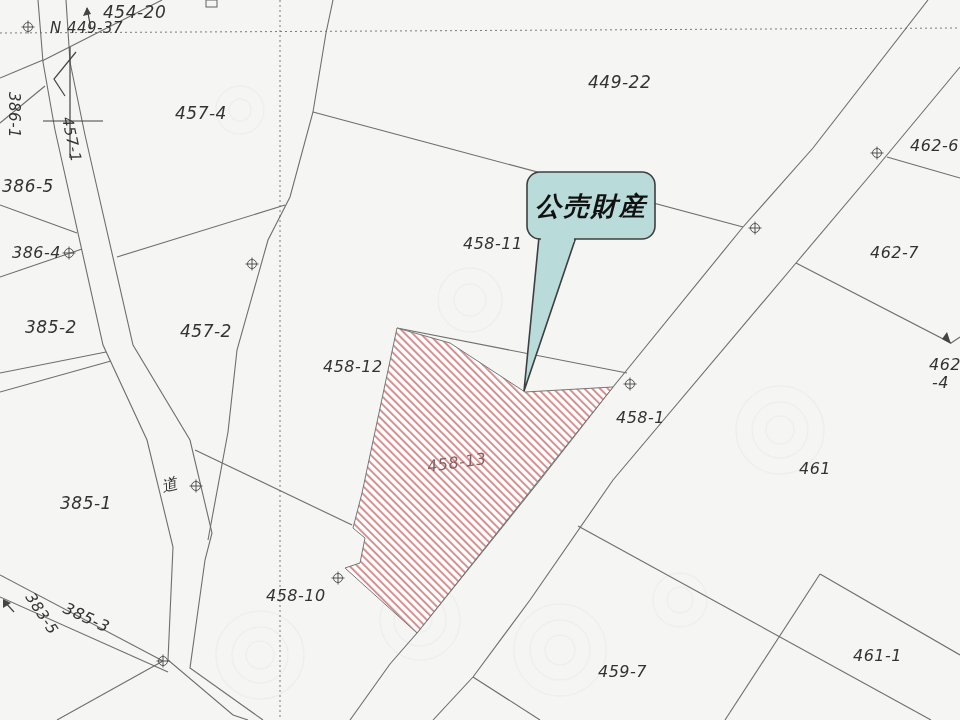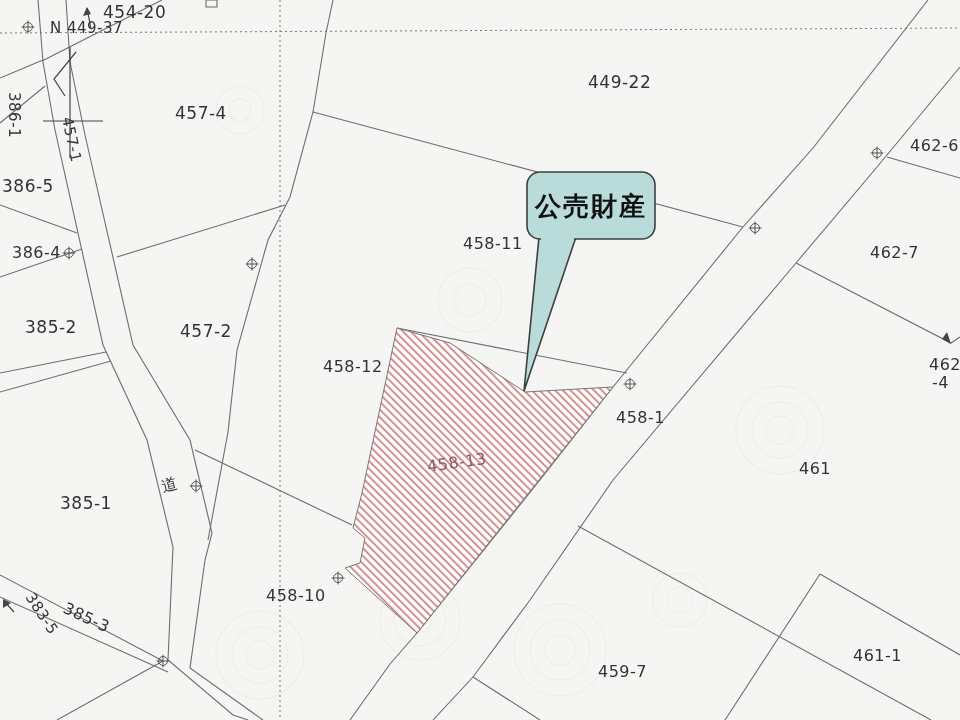--- a/index.html
+++ b/index.html
@@ -1,17 +1,17 @@
 <!DOCTYPE html>
 <html><head>
 <meta charset="utf-8">
 <style>
   html,body{margin:0;padding:0;}
   body{width:960px;height:720px;overflow:hidden;background:#e0e0e0;}
-  #map-wrap{width:960px;height:720px;position:relative;background:#f5f5f3;}
+  #map-wrap{width:960px;height:720px;position:relative;background:#f5f5f3;font-style:italic;}
   svg{display:block;}
   text{font-family:"DejaVu Sans","Liberation Sans",sans-serif;fill:#333333;font-size:16px;letter-spacing:0.5px;}
   .lbl-big{font-size:17px;}
   .lbl-small{font-size:15px;}
   .hatch-lbl{fill:#8a5f5f;}
   .callout-txt{font-size:26px;font-weight:bold;fill:#111111;letter-spacing:2px;}
   .boundary{stroke:#6e6e6e;stroke-width:1.1;fill:none;}
   .dotted{stroke:#7a7a7a;stroke-width:1;stroke-dasharray:2 3;fill:none;}
   .marker{stroke:#555555;stroke-width:1;fill:none;}
   .watermark{stroke:#ebebe9;stroke-width:1.5;fill:none;opacity:0.6;}

